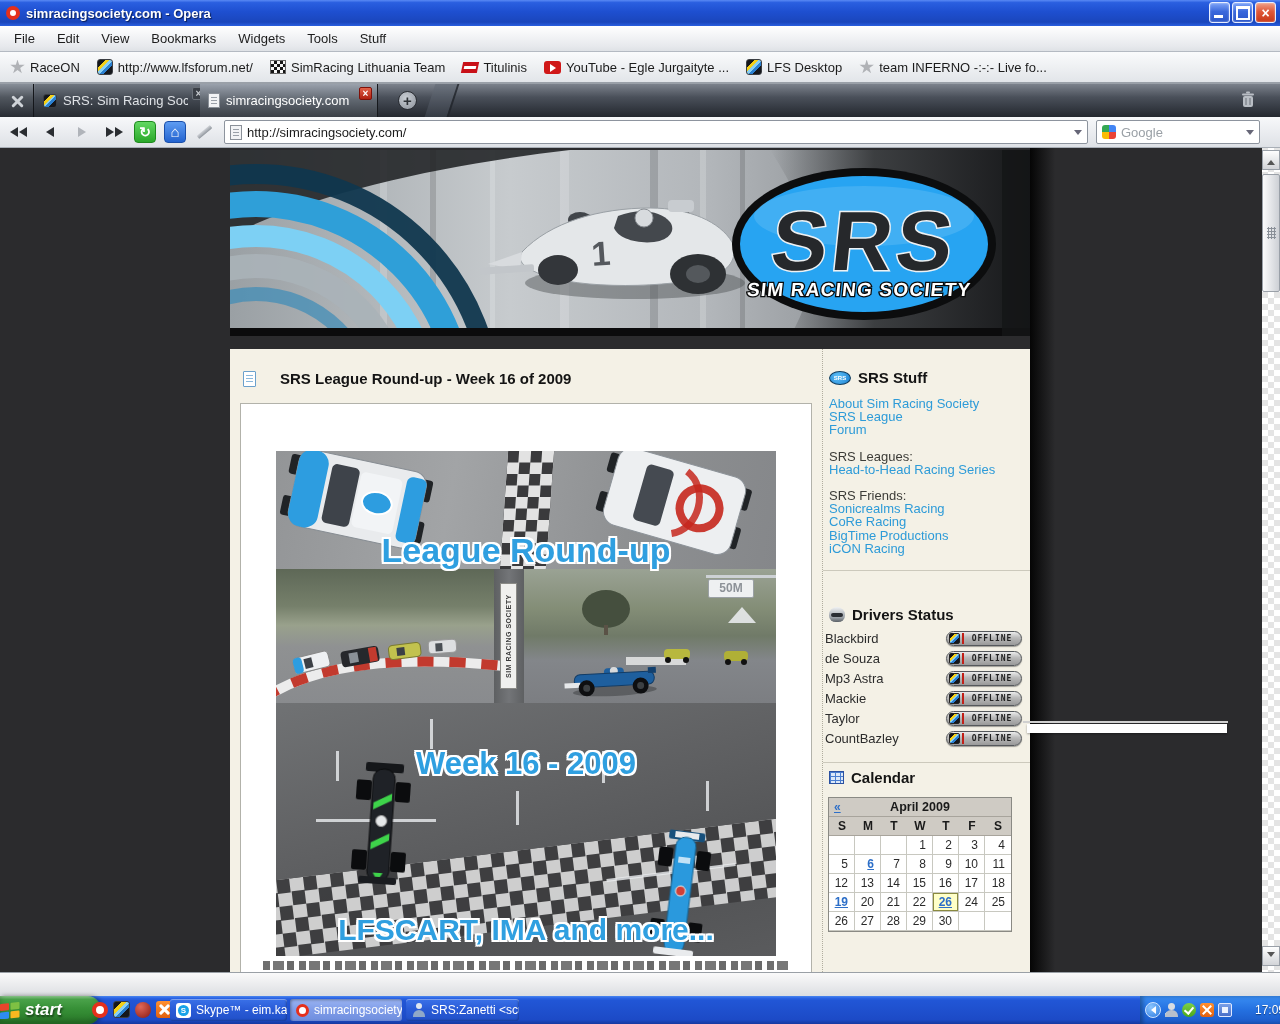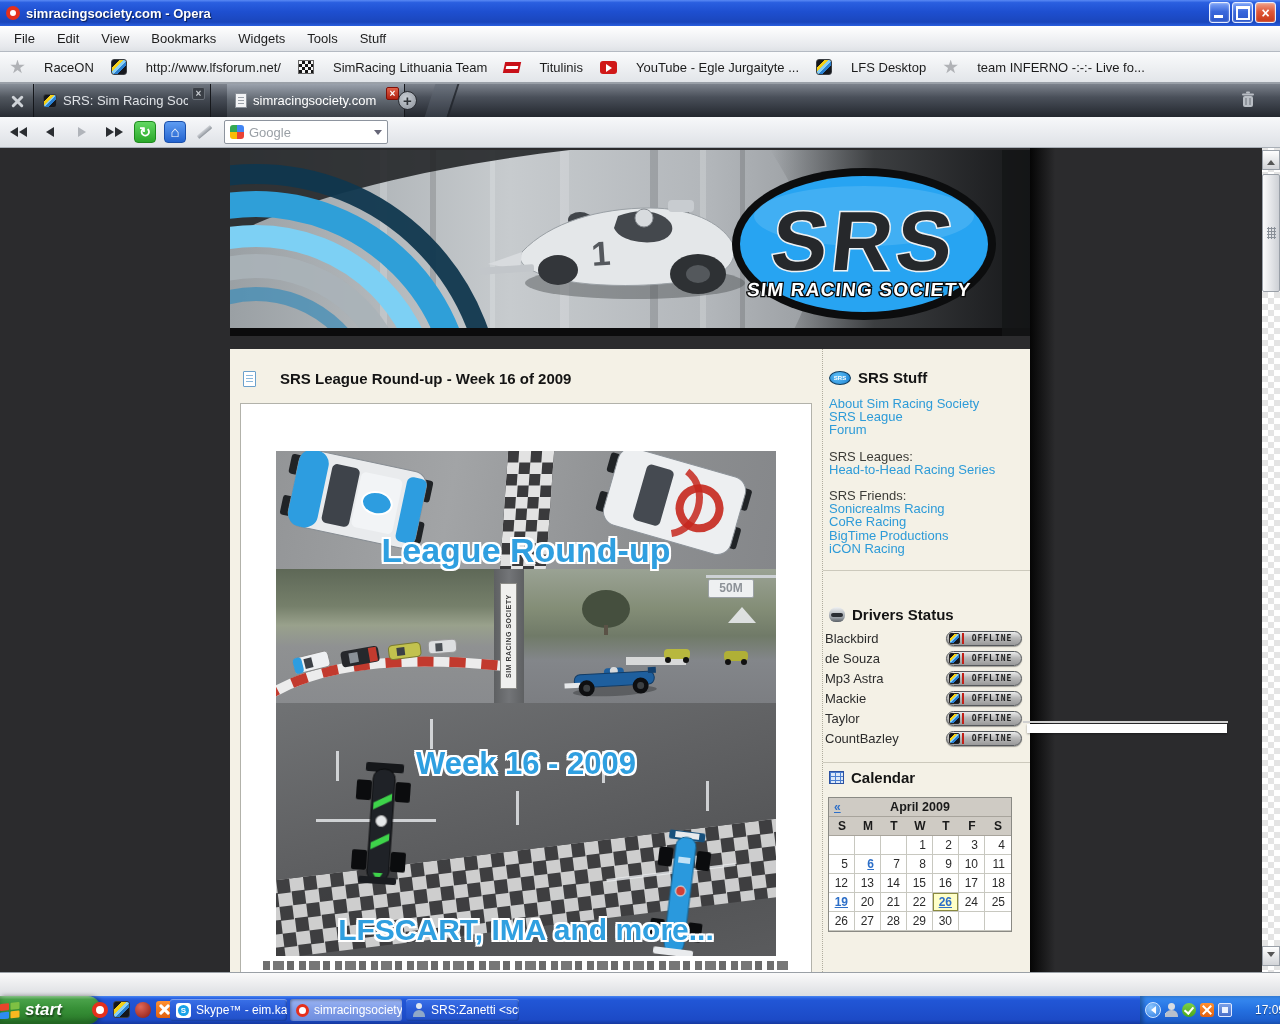--- a/index.html
+++ b/index.html
@@ -21,21 +21,21 @@
 .wbtn.max::after{content:"";width:10px;height:9px;border:2px solid #fff;border-top-width:3px}
 
 
 .menubar{position:absolute;top:26px;left:0;width:1280px;height:26px;display:flex;align-items:center;padding:0 4px;gap:2px;
 background:linear-gradient(180deg,#ffffff,#e7e9ed 80%,#dfe2e6);border-bottom:1px solid #b4bac2}
 .menu-item{font-size:13px;color:#1c1c1c;padding:3px 10px;cursor:default}
 
 
 .bookmarksbar{position:absolute;top:52px;left:0;width:1280px;height:32px;display:flex;align-items:center;padding:0 10px;gap:17px;
 background:linear-gradient(180deg,#fafbfc,#e2e5e9);border-bottom:2px solid #9aa0a8}
-.bm{display:flex;align-items:center;gap:19px;font-size:13px;color:#1c1c1c;white-space:nowrap}
+.bm{display:flex;align-items:center;gap:5px;font-size:13px;color:#1c1c1c;white-space:nowrap}
 .star-icon{width:15px;height:15px;background:#b0b2b6;flex:none;
 clip-path:polygon(50% 0,61% 35%,98% 35%,68% 57%,79% 91%,50% 70%,21% 91%,32% 57%,2% 35%,39% 35%)}
 .lfs-icon{width:16px;height:16px;border-radius:3px;border:1px solid #3a3d42;flex:none;
 background:linear-gradient(135deg,#15171c 0 26%,#f5d018 26% 42%,#8ad0f2 42% 54%,#2a7fd0 54% 68%,#15171c 68%)}
 .checkered-flag-icon{width:16px;height:14px;border:1px solid #666;flex:none;
 background:repeating-conic-gradient(#151515 0 25%,#f5f5f5 0 50%) 0 0/6px 6px}
 .racing-flag-icon{width:16px;height:11px;background:#c81018;transform:skewX(-12deg);position:relative;flex:none}
 .racing-flag-icon::after{content:"";position:absolute;left:2px;top:4px;width:12px;height:3px;background:#fff}
 .youtube-icon{width:17px;height:13px;border-radius:3px;background:#d01818;position:relative;flex:none}
 .youtube-icon::after{content:"";position:absolute;left:6px;top:3px;border:4px solid transparent;border-left:6px solid #fff}
@@ -46,21 +46,21 @@
 .wrench-btn{position:absolute;left:0;top:0;width:34px;height:33px;border-right:1px solid #14161a;
 background:linear-gradient(180deg,#888f99,#51575f 40%,#282c33);display:flex;align-items:center;justify-content:center}
 .wrench-icon{position:relative;width:16px;height:16px}
 .wrench-icon::before,.wrench-icon::after{content:"";position:absolute;left:1px;top:7px;width:15px;height:3px;background:#cfd3d8;border-radius:2px}
 .wrench-icon::before{transform:rotate(45deg)}
 .wrench-icon::after{transform:rotate(-45deg)}
 .tab{position:absolute;top:0;height:33px;display:flex;align-items:center;padding:0 22px 0 8px;gap:6px;border-right:1px solid #16181c}
 .tab .tlabel{font-size:13px;white-space:nowrap;overflow:hidden}
 .tab.inactive{left:35px;width:176px;background:linear-gradient(180deg,#6f7680 0%,#434952 45%,#262a30 100%)}
 .tab.inactive .tlabel{color:#dfe2e6}
-.tab.active{left:227px;width:178px;background:linear-gradient(180deg,#9aa1ac 0%,#5f666f 50%,#3a3f46 100%)}
+.tab.active{left:200px;width:178px;background:linear-gradient(180deg,#9aa1ac 0%,#5f666f 50%,#3a3f46 100%)}
 .tab.active .tlabel{color:#fff}
 .tclose{position:absolute;right:5px;top:3px;width:13px;height:13px;border-radius:2px;font-size:10px;font-weight:bold;
 display:flex;align-items:center;justify-content:center;line-height:1}
 .tclose.gray{background:#3a3f46;border:1px solid #6a7078;color:#c8ccd0}
 .tclose.red{background:linear-gradient(#e06048,#b02010);border:1px solid #801008;color:#fff}
 .newtab{position:absolute;left:398px;top:7px;width:19px;height:19px;border-radius:50%;border:1px solid #2a2d33;
 background:radial-gradient(circle at 40% 35%,#c9ced4,#8b919a);color:#2e3237;font-size:15px;font-weight:bold;
 text-align:center;line-height:18px}
 .tab-slant{position:absolute;left:430px;top:0;width:24px;height:33px;transform:skewX(-18deg);
 background:linear-gradient(180deg,#6a717c,#3a404a);border-right:2px solid #20242a;opacity:.8}
@@ -338,20 +338,25 @@
       </div>
     <div class="navbtn">
         <span class="dbl">
           <i class="tri r"></i>
           <i class="tri r"></i>
         </span>
       </div>
     <div class="reload-btn">↻</div>
     <div class="home-btn">⌂</div>
     <div class="pencil-btn"></div>
+    <div class="urlfield">
+      <span class="page-icon"></span>
+      <input readonly="" value="http://simracingsociety.com/" style="">
+      <span class="dd-arrow"></span>
+    </div>
     <div class="searchfield">
       <span class="google-icon"></span>
       <input placeholder="Google" style="">
       <span class="dd-arrow"></span>
     </div>
   </div>
 
   <div class="viewport">
 
     <div class="banner">

